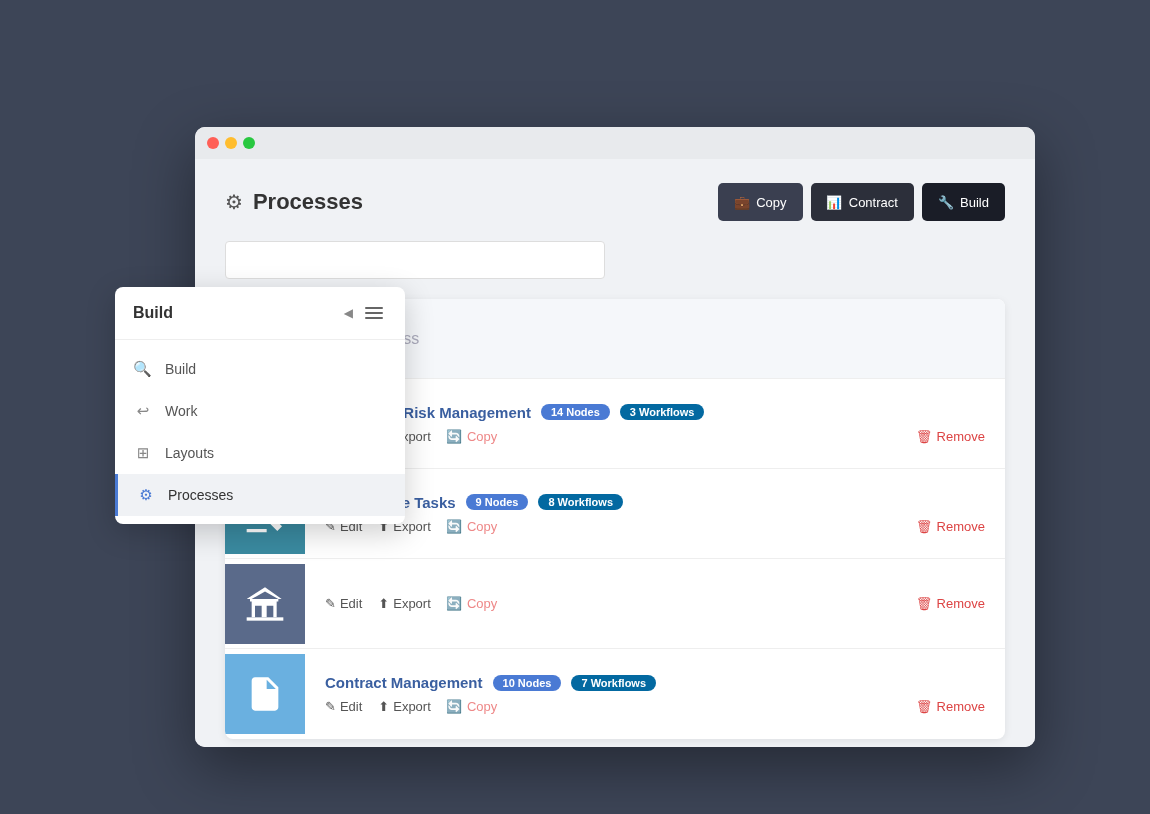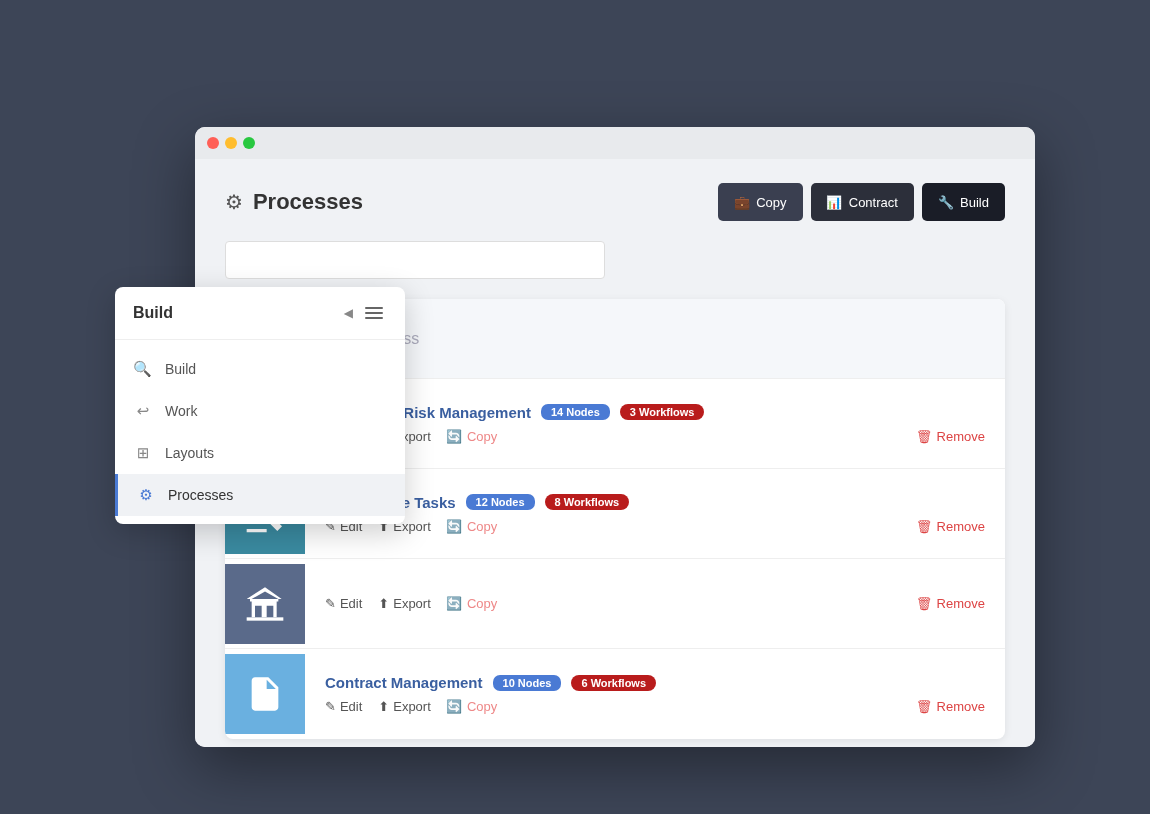--- a/index.html
+++ b/index.html
@@ -226,22 +226,22 @@
     }
 
     .badge {
       padding: 2px 10px;
       border-radius: 12px;
       font-size: 11px;
       font-weight: 600;
       color: white;
     }
 
-    .badge-blue { background: #4a7ad4; border-radius: 7px; }
-    .badge-teal { background: #b91c1c; }
+    .badge-blue { background: #4a7ad4; }
+    .badge-teal { background: #0369a1; }
 
     .process-actions {
       display: flex;
       align-items: center;
       gap: 16px;
     }
 
     .action-link {
       font-size: 13px;
       color: #555;
@@ -426,21 +426,21 @@
 
         <div class="process-row">
           <div class="process-icon-box icon-box-teal">
             <svg viewBox="0 0 24 24">
               <path d="M1 21h12v2H1zM5.245 8.07l2.83-2.827 14.14 14.142-2.828 2.828zM12.317 1l5.657 5.656-2.83 2.83-5.654-5.66zM3.825 9.485l5.657 5.657-2.828 2.828-5.657-5.657z"></path>
             </svg>
           </div>
           <div class="process-details">
             <div class="process-title-row">
               <span class="process-name">Compliance Tasks</span>
-              <span class="badge badge-blue">12 Nodes</span>
+              <span class="badge badge-blue">9 Nodes</span>
               <span class="badge badge-teal">8 Workflows</span>
             </div>
             <div class="process-actions">
               <span class="action-link">
                 <span class="action-icon">✎</span>
                 <span>Edit</span>
               </span>
               <span class="action-link">
                 <span class="action-icon">⬆</span>
                 <span>Export</span>
@@ -489,21 +489,21 @@
         <div class="process-row">
           <div class="process-icon-box icon-box-lightblue">
             <svg viewBox="0 0 24 24">
               <path d="M14 2H6c-1.1 0-2 .9-2 2v16c0 1.1.9 2 2 2h12c1.1 0 2-.9 2-2V8l-6-6zm-1 7V3.5L18.5 9H13zm-5 8h8v-2H8v2zm0-4h8v-2H8v2zm0-4h4V7H8v2z"></path>
             </svg>
           </div>
           <div class="process-details">
             <div class="process-title-row">
               <span class="process-name">Contract Management</span>
               <span class="badge badge-blue">10 Nodes</span>
-              <span class="badge badge-teal">6 Workflows</span>
+              <span class="badge badge-teal">7 Workflows</span>
             </div>
             <div class="process-actions">
               <span class="action-link">
                 <span class="action-icon">✎</span>
                 <span>Edit</span>
               </span>
               <span class="action-link">
                 <span class="action-icon">⬆</span>
                 <span>Export</span>
               </span>

